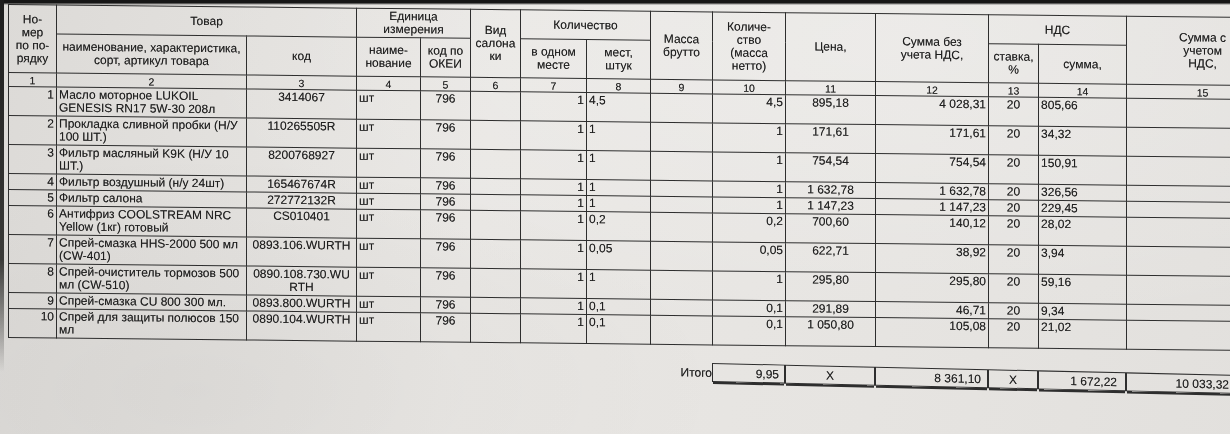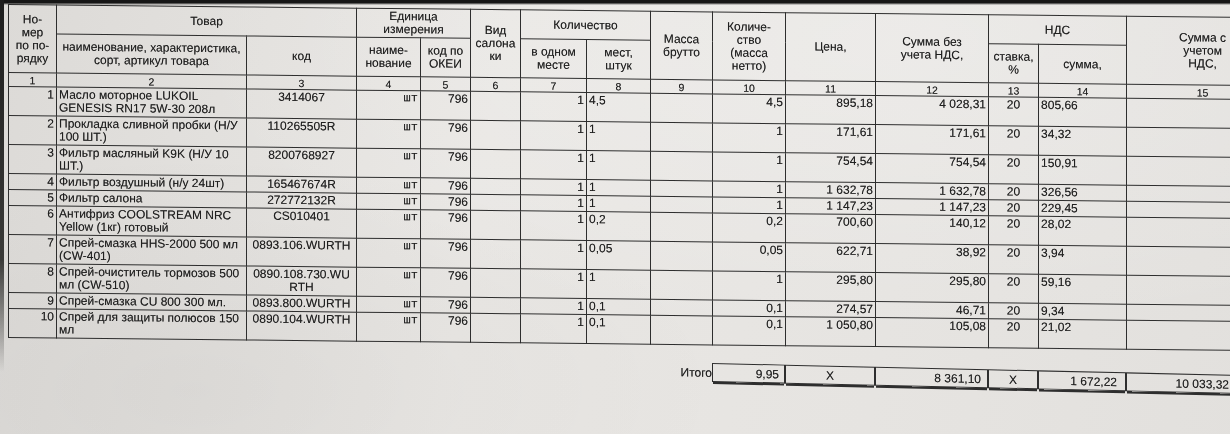--- a/index.html
+++ b/index.html
@@ -43,26 +43,26 @@
     overflow:hidden;
   }
   thead th{white-space:pre-line;text-align:center;vertical-align:middle;font-size:12px;}
   tr.colnums td{height:13px;padding:0 2px;font-size:10.5px;text-align:center;line-height:12px;}
   tr.hA th{height:24px;}
   tr.hB th{height:36px;}
   tbody td{vertical-align:top;}
   .c-num{text-align:right;padding-right:3px;}
   .c-name{text-align:left;padding-left:3px;}
   .c-code{text-align:center;word-break:break-all;}
-  .c-unit{text-align:right;font-family:Liberation Mono, monospace;}
-  .c-okei{text-align:right;padding-left:13px;}
+  .c-unit{text-align:left;}
+  .c-okei{text-align:center;padding-left:13px;}
   .c-inplace{text-align:right;padding-right:2px;}
   .c-places{text-align:left;padding-left:2px;}
   .c-net{text-align:right;padding-right:5px;}
-  .c-price{text-align:right;padding-right:6px;margin-top:16px;}
+  .c-price{text-align:center;padding-right:6px;margin-top:16px;}
   .c-sumwo{text-align:right;padding-right:6px;}
   .c-rate{text-align:center;}
   .c-vatsum{text-align:left;padding-right:8px;}
   .c-total{text-align:right;padding-right:48px;}
   
   .totals{
     position:relative;margin-top:9px;width:1270px;height:22px;
     transform:skewY(.7deg);transform-origin:left top;
     font-size:12px;
   }
@@ -313,21 +313,21 @@
             <td class="c-num">9</td>
             <td class="c-name">Спрей-смазка CU 800 300 мл.</td>
             <td class="c-code">0893.800.WURTH</td>
             <td class="c-unit">шт</td>
             <td class="c-okei">796</td>
             <td class="c-pack"></td>
             <td class="c-inplace">1</td>
             <td class="c-places">0,1</td>
             <td class="c-gross"></td>
             <td class="c-net">0,1</td>
-            <td class="c-price">274,57</td>
+            <td class="c-price">291,89</td>
             <td class="c-sumwo">46,71</td>
             <td class="c-rate">20</td>
             <td class="c-vatsum">9,34</td>
             <td class="c-total">56,05</td>
           </tr>
           <tr>
             <td class="c-num">10</td>
             <td class="c-name">Спрей для защиты полюсов 150 мл</td>
             <td class="c-code">0890.104.WURTH</td>
             <td class="c-unit">шт</td>

